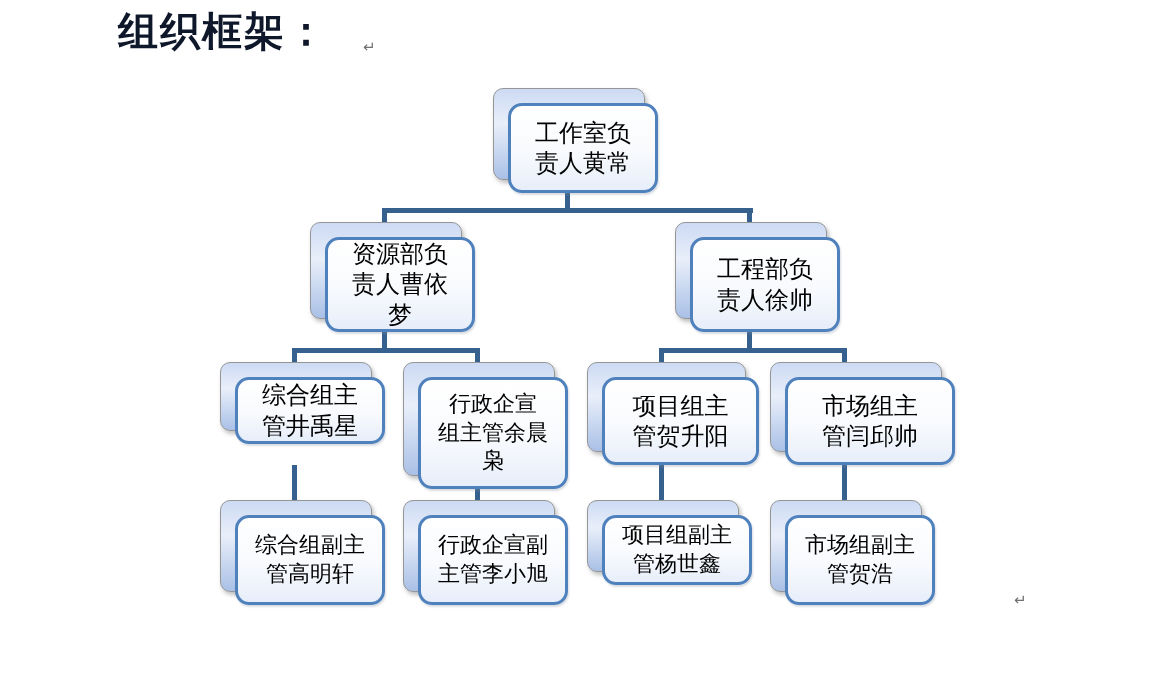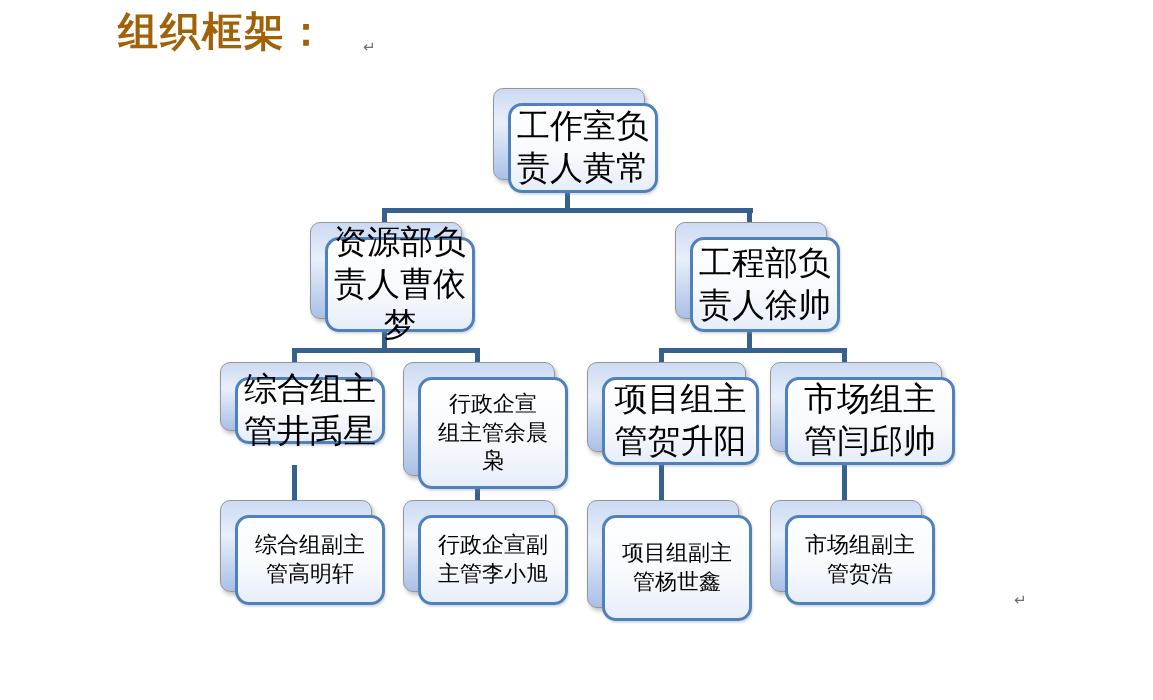--- a/index.html
+++ b/index.html
@@ -2,21 +2,21 @@
 <html><head>
 <meta charset="utf-8">
 <style>
   html,body { margin:0; padding:0; background:#ffffff; }
   .canvas {
     position:relative; width:1153px; height:700px; background:#ffffff;
     font-family:"Liberation Serif","DejaVu Serif",serif; overflow:hidden;
   }
   .doc-title {
     position:absolute; left:118px; top:4px; font-size:40px; font-weight:bold;
-    color:#a16207; letter-spacing:2px; white-space:nowrap;
+    color:#0f172a; letter-spacing:2px; white-space:nowrap;
   }
   .pmark {
     position:absolute; color:#707070; font-size:15px;
     font-family:"DejaVu Sans","Liberation Sans",sans-serif;
   }
   .pmark-title { left:363px; top:38px; }
   .pmark-end   { left:1014px; top:591px; }
 
   
   .conn { position:absolute; background:#36618f; z-index:1; }
@@ -28,21 +28,21 @@
     border:1px solid #969696; border-radius:10px;
     background:linear-gradient(180deg,#ccdaf3 0%,#e9effa 38%,#a9c0e6 100%);
     box-shadow:2px 3px 4px rgba(110,110,110,0.45);
   }
   .node .front {
     position:absolute; left:0; top:0; width:100%; height:100%;
     box-sizing:border-box; border:3px solid #4f81bd; border-radius:14px;
     background:linear-gradient(180deg,#ffffff 0%,#f8fafd 55%,#e7eefa 100%);
     box-shadow:1px 2px 2px rgba(130,140,160,0.3);
     display:flex; align-items:center; justify-content:center;
-    text-align:center; color:#000000; font-size:33px; line-height:1.26;
+    text-align:center; color:#000000; font-size:24px; line-height:1.26;
   }
   .node .front .lbl { white-space:pre-line; display:block; padding:0 2px; }
   .node.small .front { font-size:22px; line-height:1.3; }
 </style>
 </head>
 <body>
 
 <div class="canvas">
 
   <div class="doc-title">组织框架：</div>
@@ -130,21 +130,21 @@
 管高明轩</span>
     </div>
   </div>
   <div class="node small" style="left:418px; top:515px; width:150px; height:90px;">
     <div class="back"></div>
     <div class="front">
       <span class="lbl">行政企宣副
 主管李小旭</span>
     </div>
   </div>
-  <div class="node small" style="left:602px; top:515px; width:150px; height:106px;">
+  <div class="node small" style="left:602px; top:515px; width:150px; height:70px;">
     <div class="back"></div>
     <div class="front">
       <span class="lbl">项目组副主
 管杨世鑫</span>
     </div>
   </div>
   <div class="node small" style="left:785px; top:515px; width:150px; height:90px;">
     <div class="back"></div>
     <div class="front">
       <span class="lbl">市场组副主

